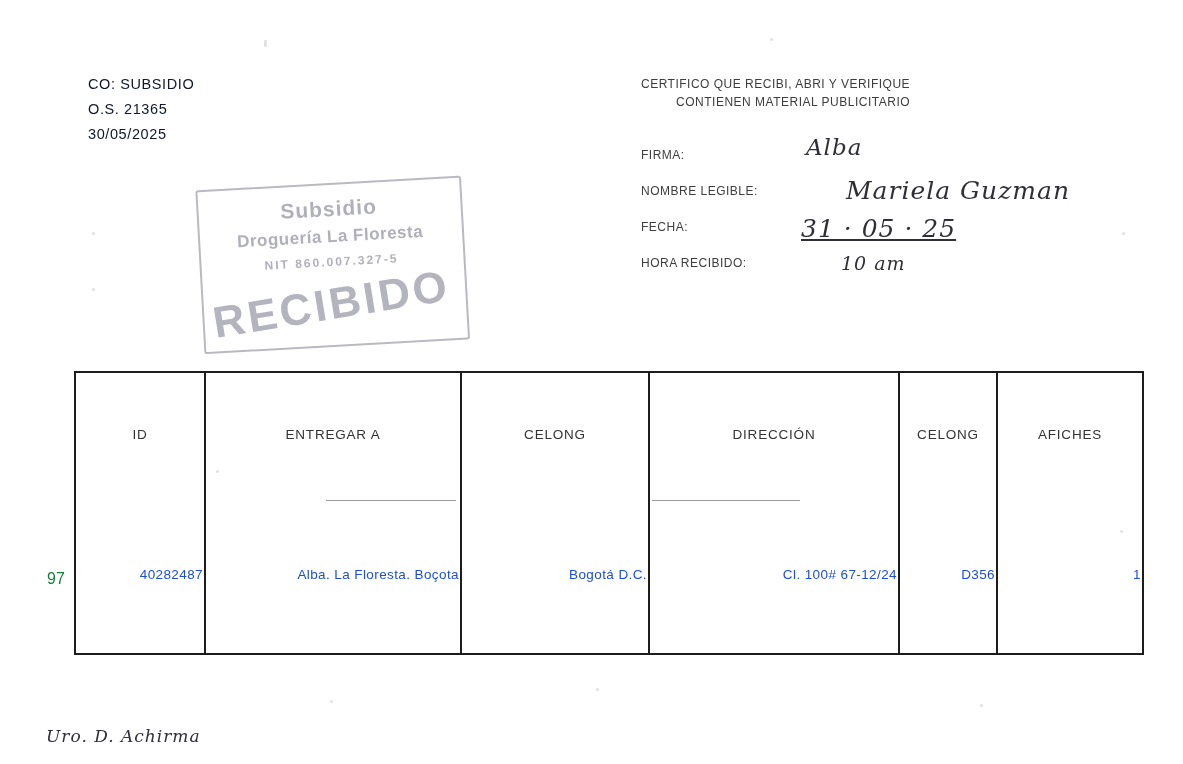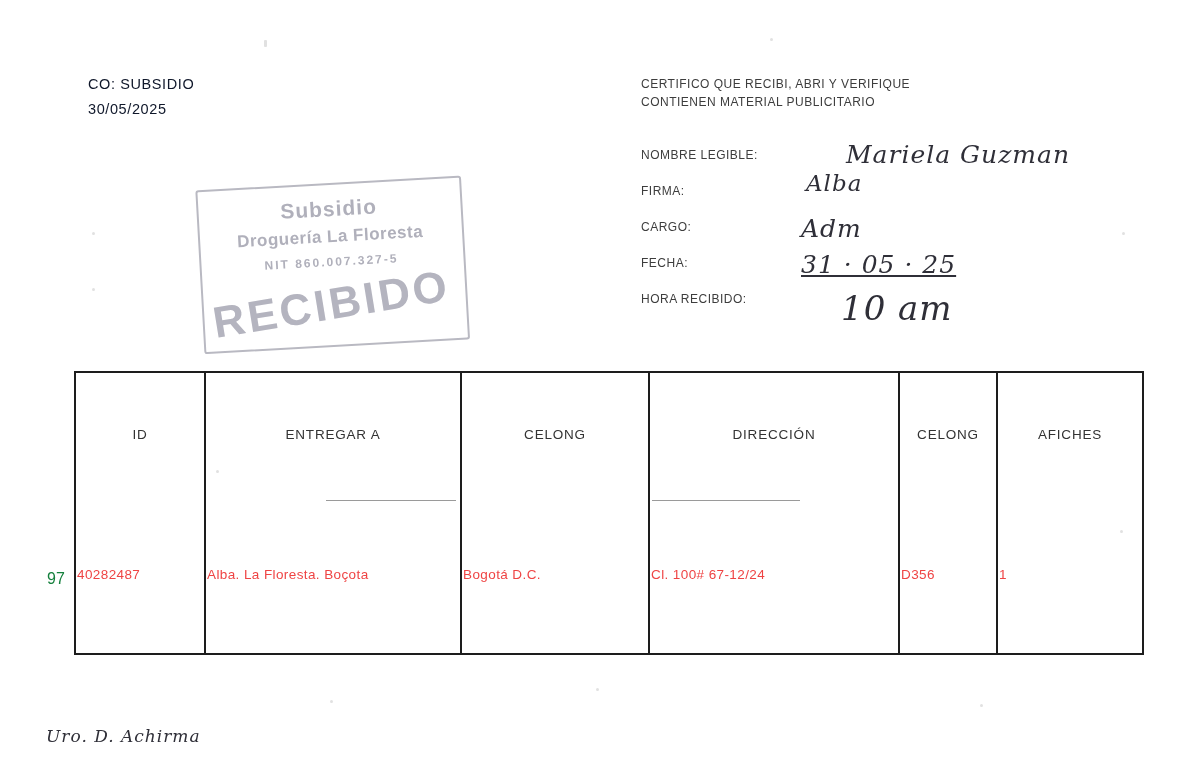--- a/index.html
+++ b/index.html
@@ -39,21 +39,21 @@
   #cert-block {
     position: absolute;
     left: 641px;
     top: 76px;
     font-size: 12px;
     line-height: 17.5px;
     letter-spacing: .5px;
     color: #3d3d3d;
     text-transform: uppercase;
   }
-  #cert-block .cert-line { white-space: nowrap; }
+  #cert-block .cert-line { white-space: nowrap; text-align: right; }
 
   #fields {
     position: absolute;
     left: 641px;
     top: 148px;
     font-size: 12px;
     letter-spacing: .5px;
     text-transform: uppercase;
     color: #3d3d3d;
   }
@@ -139,22 +139,22 @@
     font-size: 13.5px;
     letter-spacing: .8px;
     color: #333;
     height: 120px;
     vertical-align: middle;
     border-bottom: none;
   }
   table.doc-table td {
     font-size: 13.5px;
     letter-spacing: .4px;
-    text-align: left;
-    color: #ef4444;
+    text-align: right;
+    color: #1d4ed8;
     vertical-align: middle;
     border-top: none;
   }
   
   .hdr-sep {
     position: absolute;
     height: 1px;
     background: #9a9a9a;
   }
   #row-index {
@@ -187,48 +187,45 @@
 <div class="speck" style="left:92px;top:288px;width:3px;height:3px;"></div>
 <div class="speck" style="left:1122px;top:232px;width:3px;height:3px;"></div>
 <div class="speck" style="left:1120px;top:530px;width:3px;height:3px;"></div>
 <div class="speck" style="left:596px;top:688px;width:3px;height:3px;"></div>
 <div class="speck" style="left:330px;top:700px;width:3px;height:3px;"></div>
 <div class="speck" style="left:980px;top:704px;width:3px;height:3px;"></div>
 <div class="speck" style="left:216px;top:470px;width:3px;height:3px;"></div>
 
 <div id="left-header">
   <div>CO: SUBSIDIO</div>
+  <div>O.S. 21365</div>
   <div>30/05/2025</div>
 </div>
 
 <div id="cert-block">
   <div class="cert-line">CERTIFICO QUE RECIBI, ABRI Y VERIFIQUE</div>
   <div class="cert-line">CONTIENEN MATERIAL PUBLICITARIO</div>
 </div>
 
 <div id="fields">
   <div class="field-row">
+    <span class="field-label">FIRMA:</span>
+    <span class="hand" style="left:165px;top:-14px;font-size:23px;">Alba</span>
+  </div>
+  <div class="field-row">
     <span class="field-label">NOMBRE LEGIBLE:</span>
     <span class="hand" style="left:205px;top:-8px;font-size:25px;">Mariela Guzman</span>
   </div>
   <div class="field-row">
-    <span class="field-label">FIRMA:</span>
-    <span class="hand" style="left:165px;top:-14px;font-size:23px;">Alba</span>
-  </div>
-  <div class="field-row">
-    <span class="field-label">CARGO:</span>
-    <span class="hand" style="left:160px;top:-6px;font-size:25px;">Adm</span>
-  </div>
-  <div class="field-row">
     <span class="field-label">FECHA:</span>
     <span class="hand" style="left:160px;top:-6px;font-size:25px;text-decoration:underline;">31 · 05 · 25</span>
   </div>
   <div class="field-row">
     <span class="field-label">HORA RECIBIDO:</span>
-    <span class="hand" style="left:200px;top:-4px;font-size:34px;">10 am</span>
+    <span class="hand" style="left:200px;top:-4px;font-size:19px;">10 am</span>
   </div>
 </div>
 
 <div id="stamp">
   <div class="stamp-box"></div>
   <div class="stamp-line1">Subsidio</div>
   <div class="stamp-line2">Droguería La Floresta</div>
   <div class="stamp-line3">NIT 860.007.327-5</div>
   <div class="stamp-recibido">RECIBIDO</div>
 </div>

